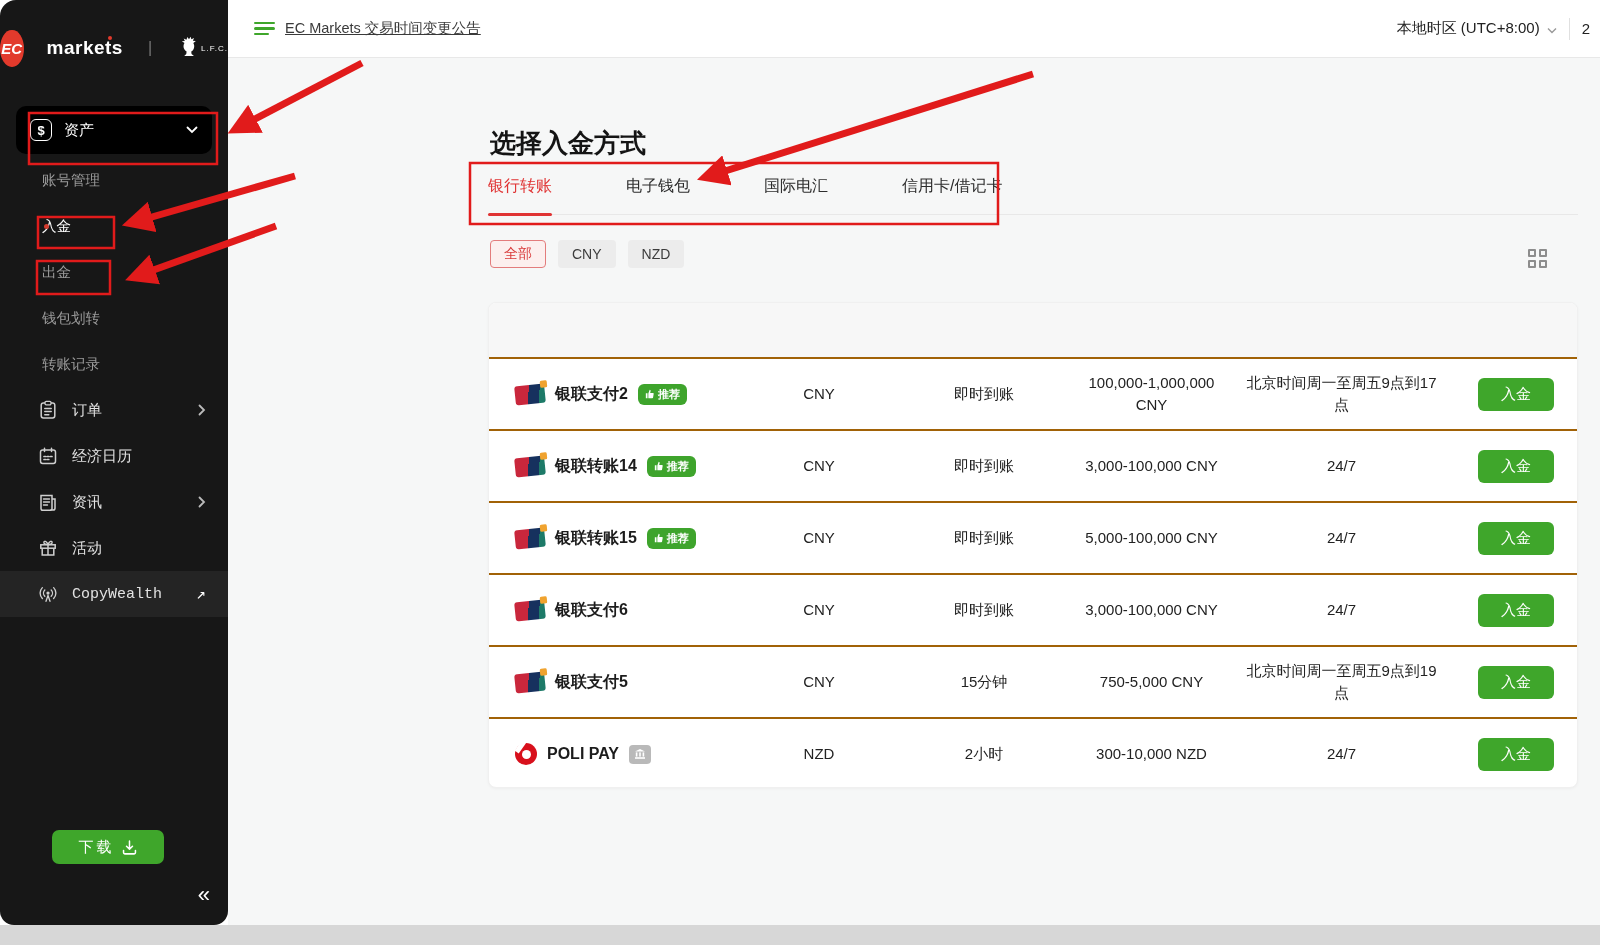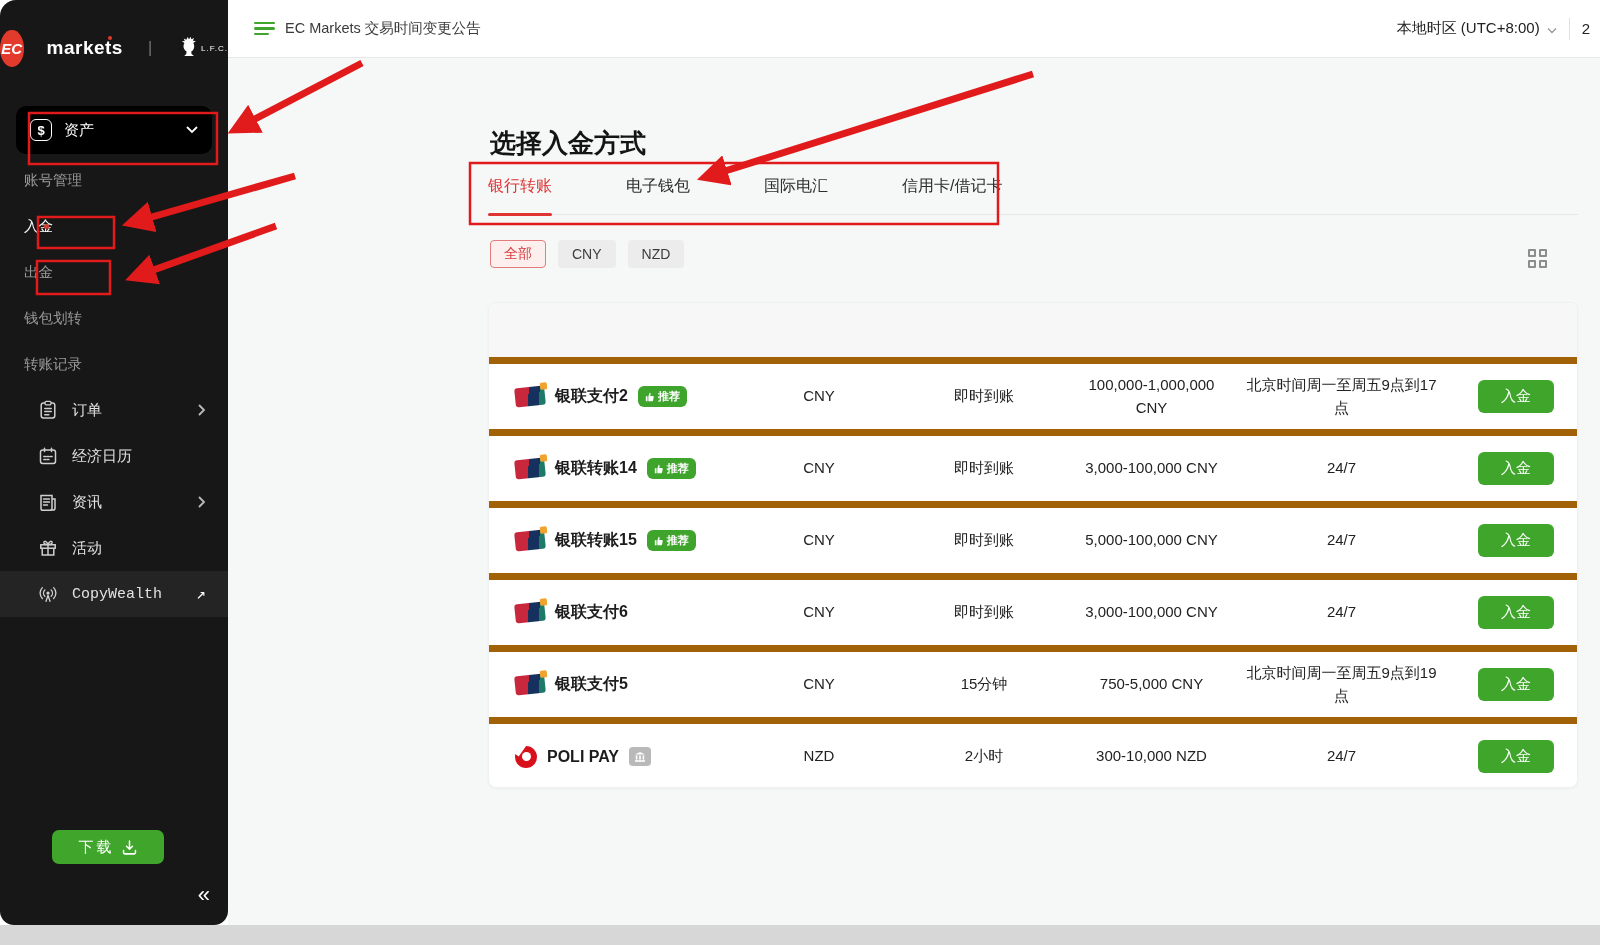--- a/index.html
+++ b/index.html
@@ -18,42 +18,42 @@
 .lfc { display:flex; align-items:center; color:#fff; }
 .lfc-caption { font-size:8px; letter-spacing:1px; margin-top:1px; }
 .nav { margin-top:26px; }
 .nav-group { margin:0 16px; height:48px; background:#000; border-radius:10px;
   display:flex; align-items:center; gap:12px; padding:0 14px; color:#fff; font-size:15px; cursor:pointer; }
 .icon-dollar { width:22px; height:22px; border:1.7px solid #fff; border-radius:6px;
   display:flex; align-items:center; justify-content:center; font-size:13px; font-weight:bold; color:#fff; }
 .nav-group .grow { flex:1; }
 .submenu { margin-top:3px; }
 .submenu-item { position:relative; height:46px; display:flex; align-items:center;
-  padding-left:24px; font-size:14.5px; color:#9b9b9b; cursor:pointer; }
+  padding-left:42px; font-size:14.5px; color:#9b9b9b; cursor:pointer; }
 .submenu-item.active { color:#fff; }
 .submenu-item .dot { position:absolute; left:44px; top:50%; margin-top:-2.5px;
   width:5px; height:5px; border-radius:50%; background:#d23c2e; }
 .menu-item { height:46px; display:flex; align-items:center; gap:14px;
   padding:0 22px 0 38px; font-size:15px; color:#e2e2e2; cursor:pointer;font-family:Liberation Mono, monospace; }
 .menu-item.highlight { background:#242424; }
 .mi-icon { width:20px; height:20px; color:#cfcfcf; display:flex; align-items:center; }
 .mi-icon svg { width:20px; height:20px; }
 .mi-label { flex:1; }
 .mi-chevron svg, .grp-chevron svg { display:block; }
 .mi-external { color:#fff; font-size:16px; }
 .download-btn { position:absolute; left:52px; top:830px; width:112px; height:34px;
   background:#3fa62b; border:none; border-radius:7px; color:#fff; font-size:15px;
   letter-spacing:3px; display:flex; align-items:center; justify-content:center; gap:6px; cursor:pointer; }
 .collapse-btn { position:absolute; right:18px; top:882px; color:#fff; font-size:22px; cursor:pointer; }
 
 
 .topbar { position:absolute; left:228px; top:0; right:0; height:58px; background:#fff;
   border-bottom:1px solid #e8e8e8; display:flex; align-items:center; justify-content:space-between;
   padding:0 10px 0 26px; z-index:1; }
-.announce { display:flex; align-items:center; gap:10px; font-size:14.5px; color:#3a3a3a; cursor:pointer; }
+.announce { display:flex; align-items:center; gap:10px; font-size:14.5px; color:#3a3a3a; cursor:pointer;text-decoration:underline; }
 .ann-icon span { display:block; height:2.6px; background:#3fa62b; border-radius:2px; margin:3px 0; }
 .ann-icon span:nth-child(1){ width:21px; } .ann-icon span:nth-child(2){ width:21px; } .ann-icon span:nth-child(3){ width:15px; }
 .top-right { display:flex; align-items:center; gap:12px; }
 .tz { display:flex; align-items:center; gap:7px; font-size:15px; color:#222; cursor:pointer; }
 .tz-caret { color:#999; }
 .v-div { width:1px; height:22px; background:#e0e0e0; }
 .clock { font-size:15px; color:#222; }
 
 
 .main { position:absolute; left:228px; top:58px; right:0; bottom:20px; background:#f6f7f7; }
@@ -69,21 +69,21 @@
 .chip.active { background:#fcefee; border-color:#e37c7c; color:#d93a3a;text-align:center; }
 .grid-icon { position:absolute; left:1300px; top:191px; display:grid; grid-template-columns:8px 8px; gap:3px; cursor:pointer; }
 .grid-icon span { width:8px; height:8px; border:2px solid #8d8d8d; border-radius:1px; }
 
 
 .card { position:absolute; left:260px; top:244px; width:1090px; height:486px; background:#fff;
   border:1px solid #f0f0f0; border-radius:8px; box-shadow:0 1px 3px rgba(0,0,0,.04); overflow:hidden; }
 .thead, .trow { display:grid; grid-template-columns:250px 160px 170px 165px 215px 130px; align-items:center; }
 .thead { height:54px; background:#f7f7f7; color:#8f8f8f; font-size:14px; }
 .th { text-align:center; }
-.trow { height:72px; border-top:7px solid #a16207; }
+.trow { height:72px; border-top:2px solid #a16207; }
 .c-channel { display:flex; align-items:center; gap:10px; padding-left:26px; }
 .ch-name { font-size:16px; font-weight:600; color:#1c1c1c; white-space:nowrap; }
 .c-center { justify-self:center; text-align:center; font-size:15px; color:#222; line-height:1.5; }
 .c-limit { max-width:135px; }
 .c-proc { max-width:205px; }
 .c-btn { display:flex; justify-content:flex-end; padding-right:25px; }
 .btn-deposit { width:76px; height:33px; background:#3fa62b; border:none; border-radius:6px;
   color:#fff; font-size:15px; cursor:pointer; }
 .badge-rec { display:inline-flex; align-items:center; gap:3px; background:#3ea42c; border-radius:6px;
   padding:3px 7px; color:#fff; font-size:11px; font-weight:600; white-space:nowrap; }

